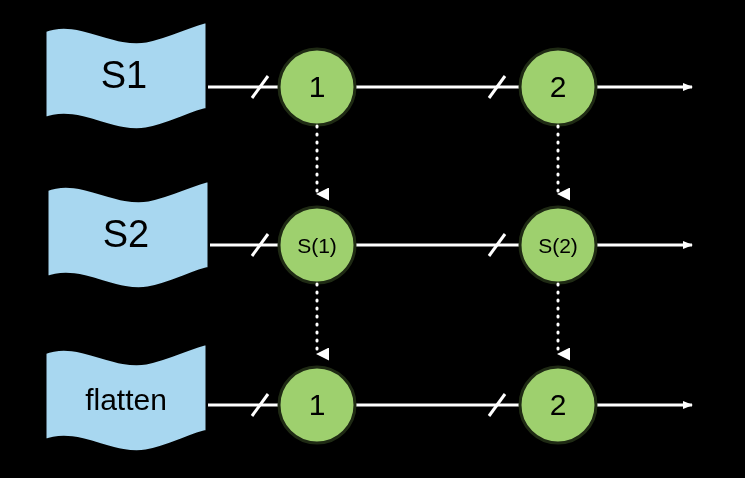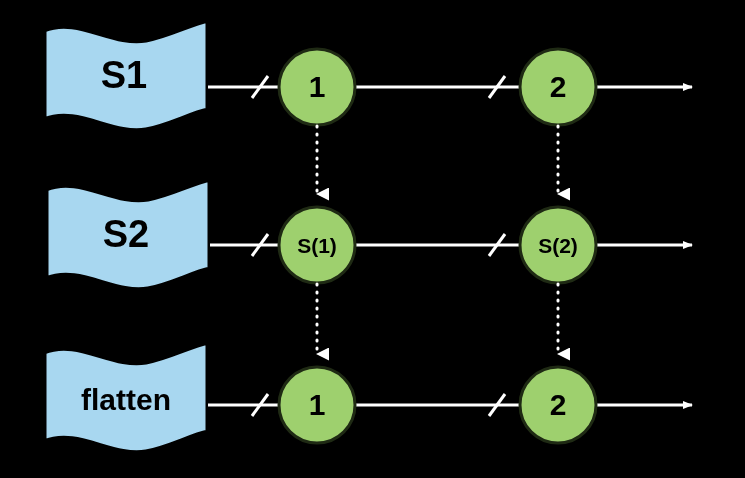--- a/index.html
+++ b/index.html
@@ -12,21 +12,20 @@
     width: 745px;
     height: 478px;
     overflow: hidden;
     font-family: "Liberation Sans", "DejaVu Sans", sans-serif;
   }
   #diagram-root {
     position: relative;
     width: 627px;
     height: 478px;
     background: #000000;
-    font-weight: bold;
   }
   #diagram-svg {
     position: absolute;
     top: 0;
     left: 0;
     width: 745px;
     height: 478px;
     display: block;
   }
   .flag-label {

